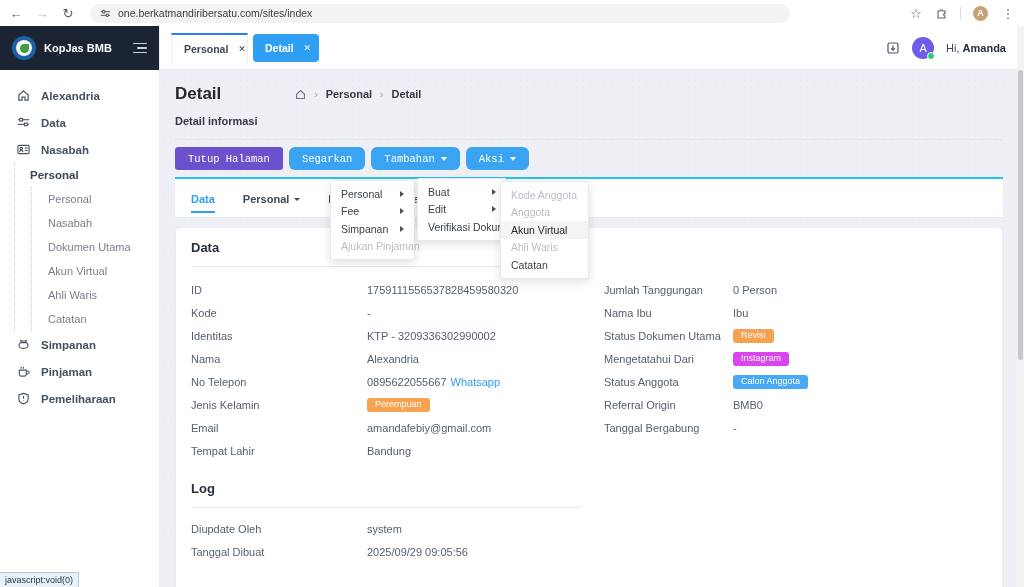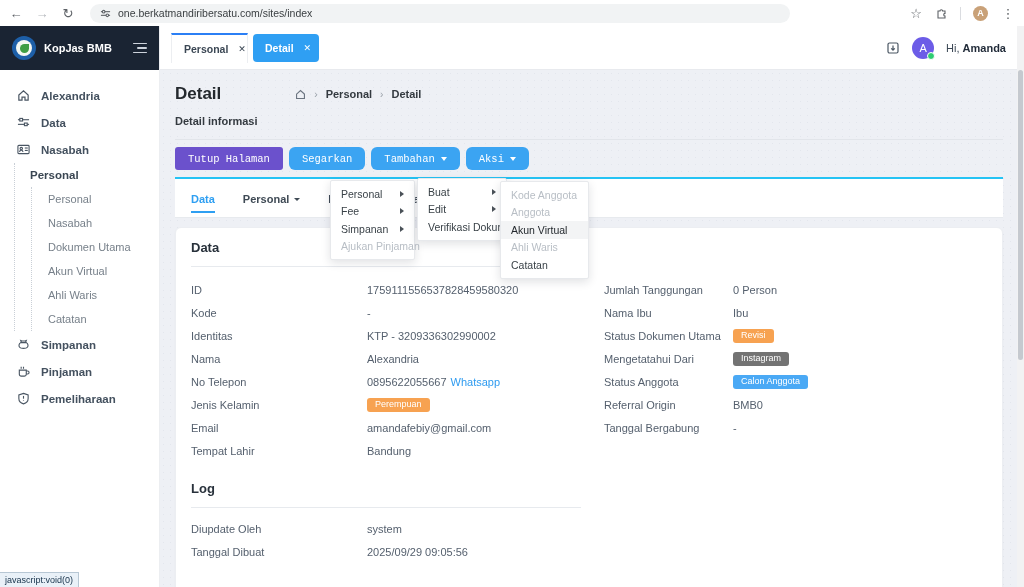--- a/index.html
+++ b/index.html
@@ -335,21 +335,21 @@
             <div class="f-row">
               <span class="f-label">Nama Ibu</span>
               <span class="f-value">Ibu</span>
             </div>
             <div class="f-row">
               <span class="f-label">Status Dokumen Utama</span>
               <span class="badge" style="background: rgb(247, 162, 81);">Revisi</span>
             </div>
             <div class="f-row">
               <span class="f-label">Mengetatahui Dari</span>
-              <span class="badge" style="background: #737373;">Instagram</span>
+              <span class="badge" style="background: #d946ef;">Instagram</span>
             </div>
             <div class="f-row">
               <span class="f-label">Status Anggota</span>
               <span class="badge" style="background: rgb(74, 169, 245);">Calon Anggota</span>
             </div>
             <div class="f-row">
               <span class="f-label">Referral Origin</span>
               <span class="f-value">BMB0</span>
             </div>
             <div class="f-row">

